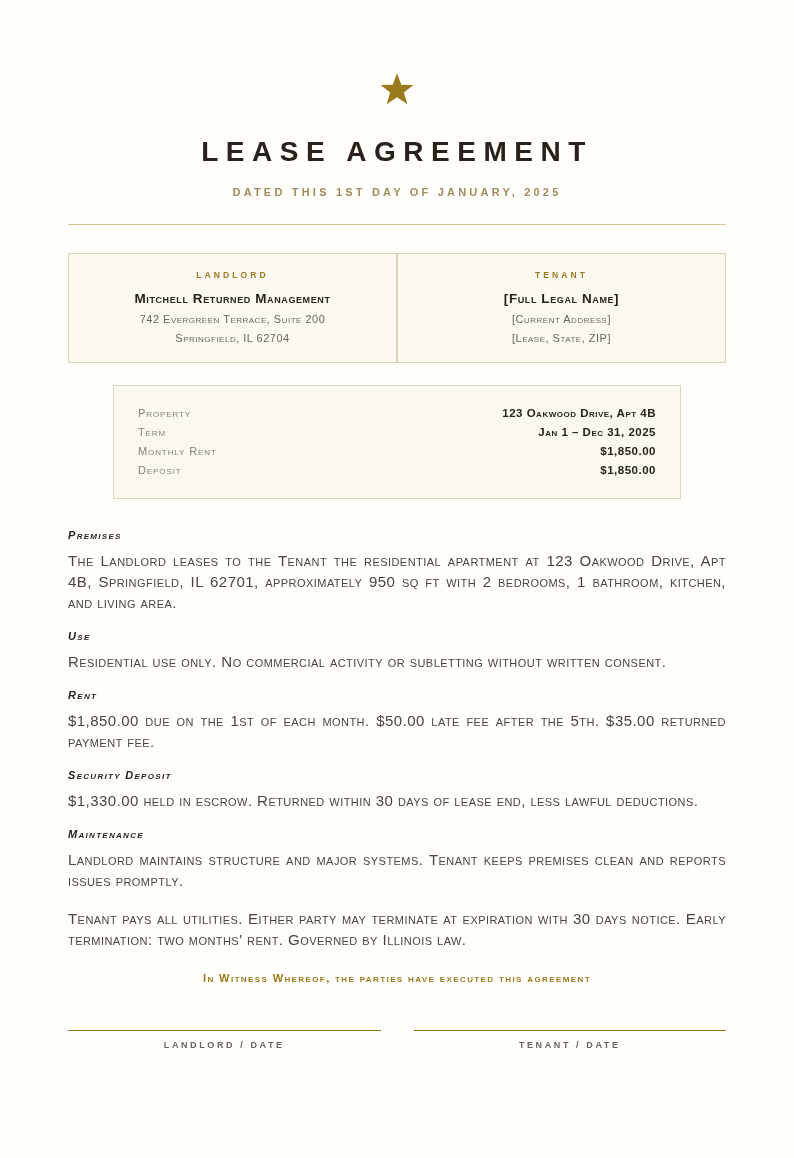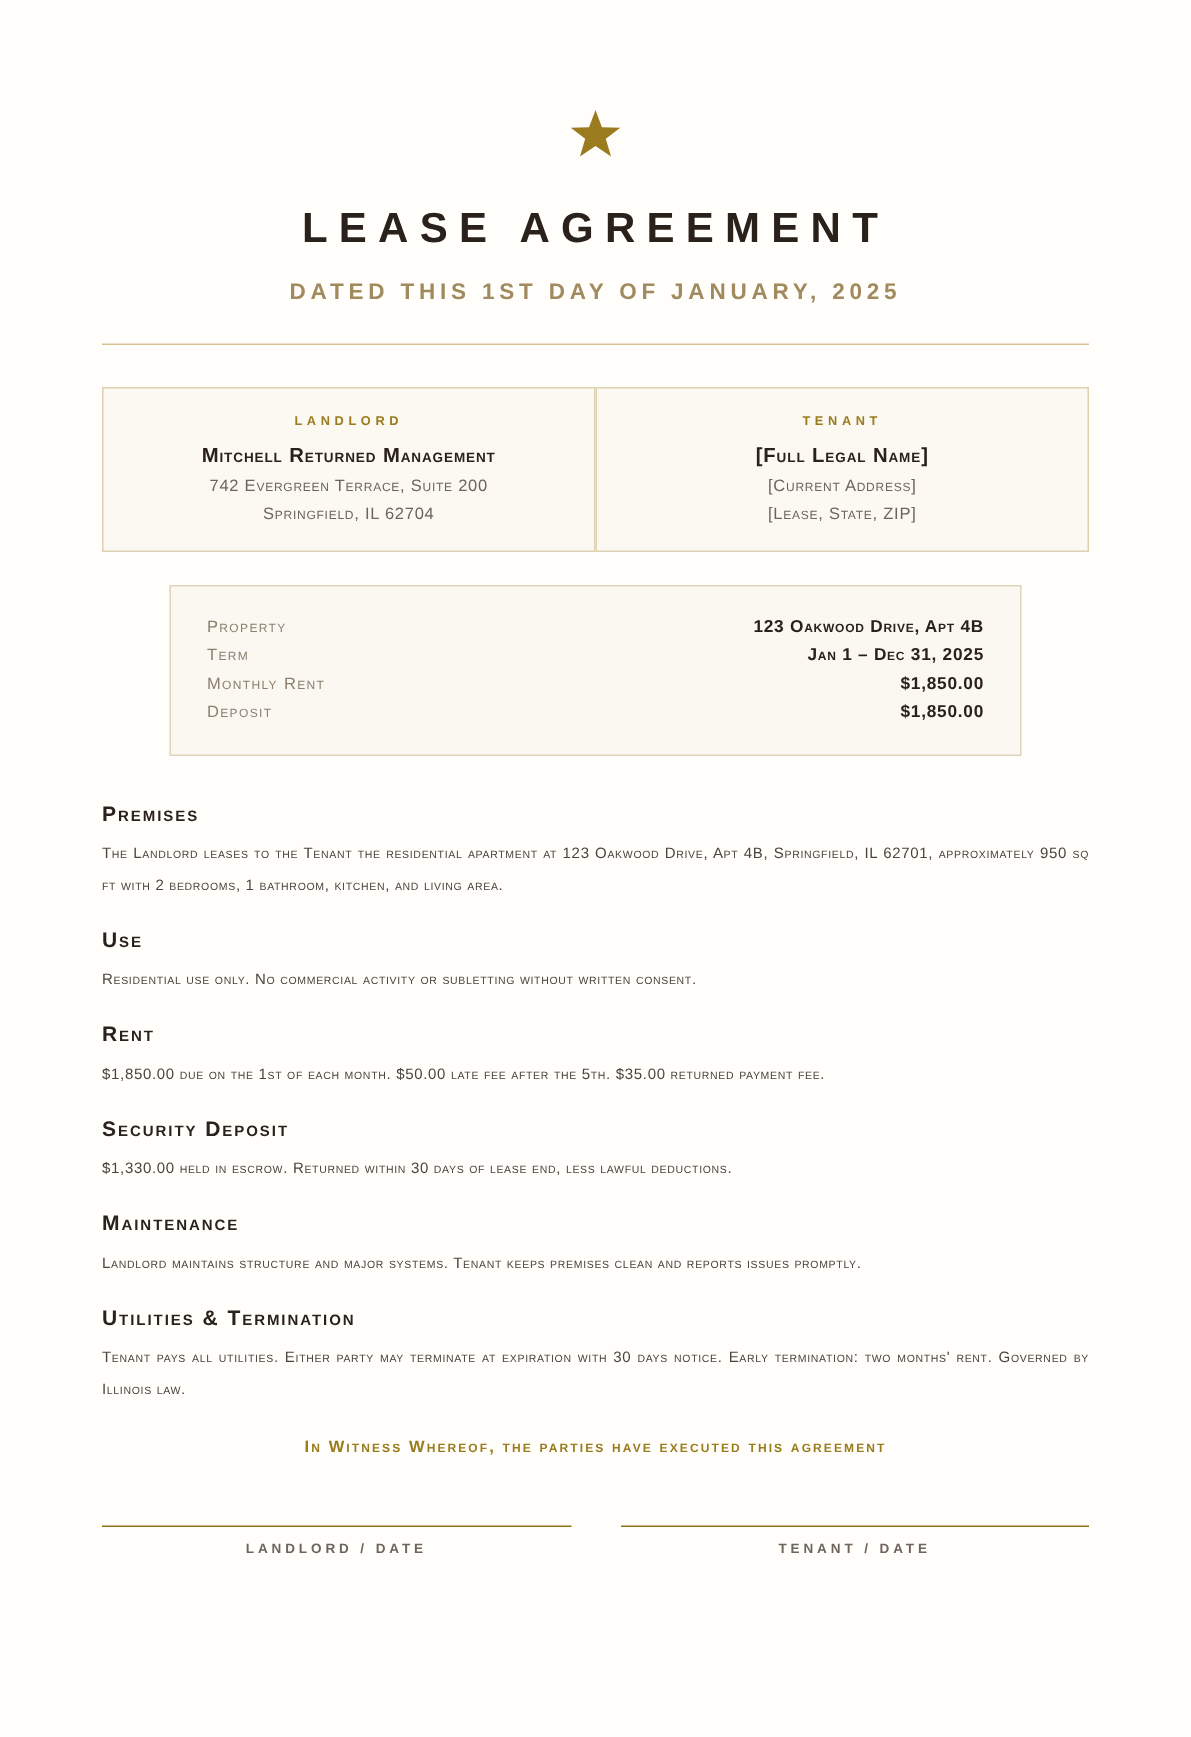--- a/index.html
+++ b/index.html
@@ -58,21 +58,21 @@
   .doc-title {
     margin: 0;
     font-size: 28px;
     font-weight: bold;
     letter-spacing: 7.5px;
     color: #2b211b;
     text-transform: uppercase;
   }
   .doc-subtitle {
     margin: 18px 0 0 0;
-    font-size: 15px;
+    font-size: 11px;
     font-weight: bold;
     letter-spacing: 3.2px;
     color: #a08a5e;
     text-transform: uppercase;
   }
   .header-rule {
     margin: 26px 0 0 0;
     border: 0;
     border-top: 1px solid #d9c395;
   }
@@ -144,29 +144,30 @@
   }
 
   
   .clauses {
     margin-top: 30px;
   }
   .clause {
     margin-bottom: 17px;
   }
   .clause-heading {
-    font-size: 14px;
+    font-size: 11px;
     font-weight: bold;
     letter-spacing: 1.3px;
     color: #2b211b;
     font-variant: small-caps;
     margin-bottom: 9px;
+    font-style: italic;
   }
   .clause-body {
-    font-size: 10px;
+    font-size: 15px;
     line-height: 21px;
     letter-spacing: 0.45px;
     color: #4a443d;
     font-variant: small-caps;
     text-align: justify;
   }
 
   
   .witness-line {
     margin-top: 22px;
@@ -278,21 +279,20 @@
         <div class="clause-heading">Security Deposit</div>
         <div class="clause-body">$1,330.00 held in escrow. Returned within 30 days of lease end, less lawful deductions.</div>
       </div>
 
       <div class="clause">
         <div class="clause-heading">Maintenance</div>
         <div class="clause-body">Landlord maintains structure and major systems. Tenant keeps premises clean and reports issues promptly.</div>
       </div>
 
       <div class="clause">
-        <div class="clause-heading">Utilities &amp; Termination</div>
         <div class="clause-body">Tenant pays all utilities. Either party may terminate at expiration with 30 days notice. Early termination: two months' rent. Governed by Illinois law.</div>
       </div>
 
     </div>
 
     <div class="witness-line">In Witness Whereof, the parties have executed this agreement</div>
 
     <div class="signatures">
 
       <div class="sig-block">

